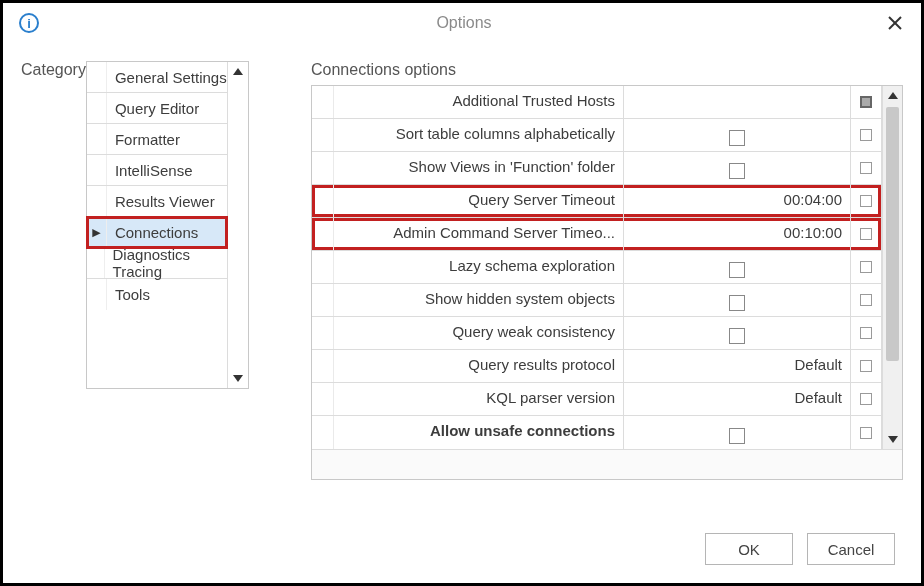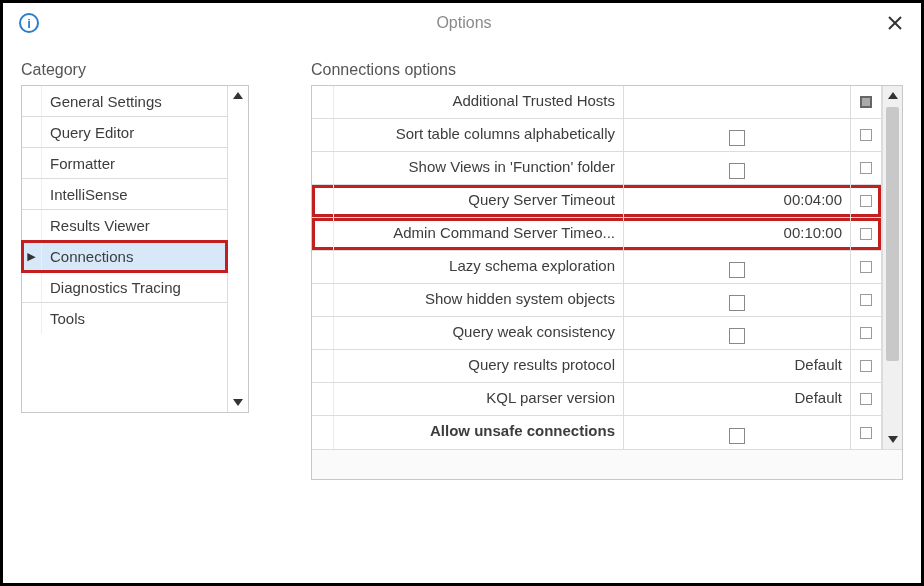--- a/index.html
+++ b/index.html
@@ -66,21 +66,22 @@
   .body {
     flex: 1;
     display: flex;
     padding: 18px 18px 0 18px;
     gap: 18px;
   }
   
   .category-col {
     width: 228px;
     display: flex;
-    flex-direction: column;
+    flex-direction: row;
+    justify-content: flex-end;
   }
   .section-label {
     color: #555;
     font-size: 16px;
     margin-bottom: 6px;
   }
   .cat-list-wrap {
     display: flex;
     border: 1px solid #c8c8c8;
     height: 328px;
@@ -436,15 +437,17 @@
             <div class="tri-down"></div>
           </div>
         </div>
         <div class="grid-footer"></div>
       </div>
     </div>
 
   </div>
 
   <div class="buttons-row">
+    <button class="btn">OK</button>
+    <button class="btn">Cancel</button>
   </div>
 
 </div>
 
 </body></html>

